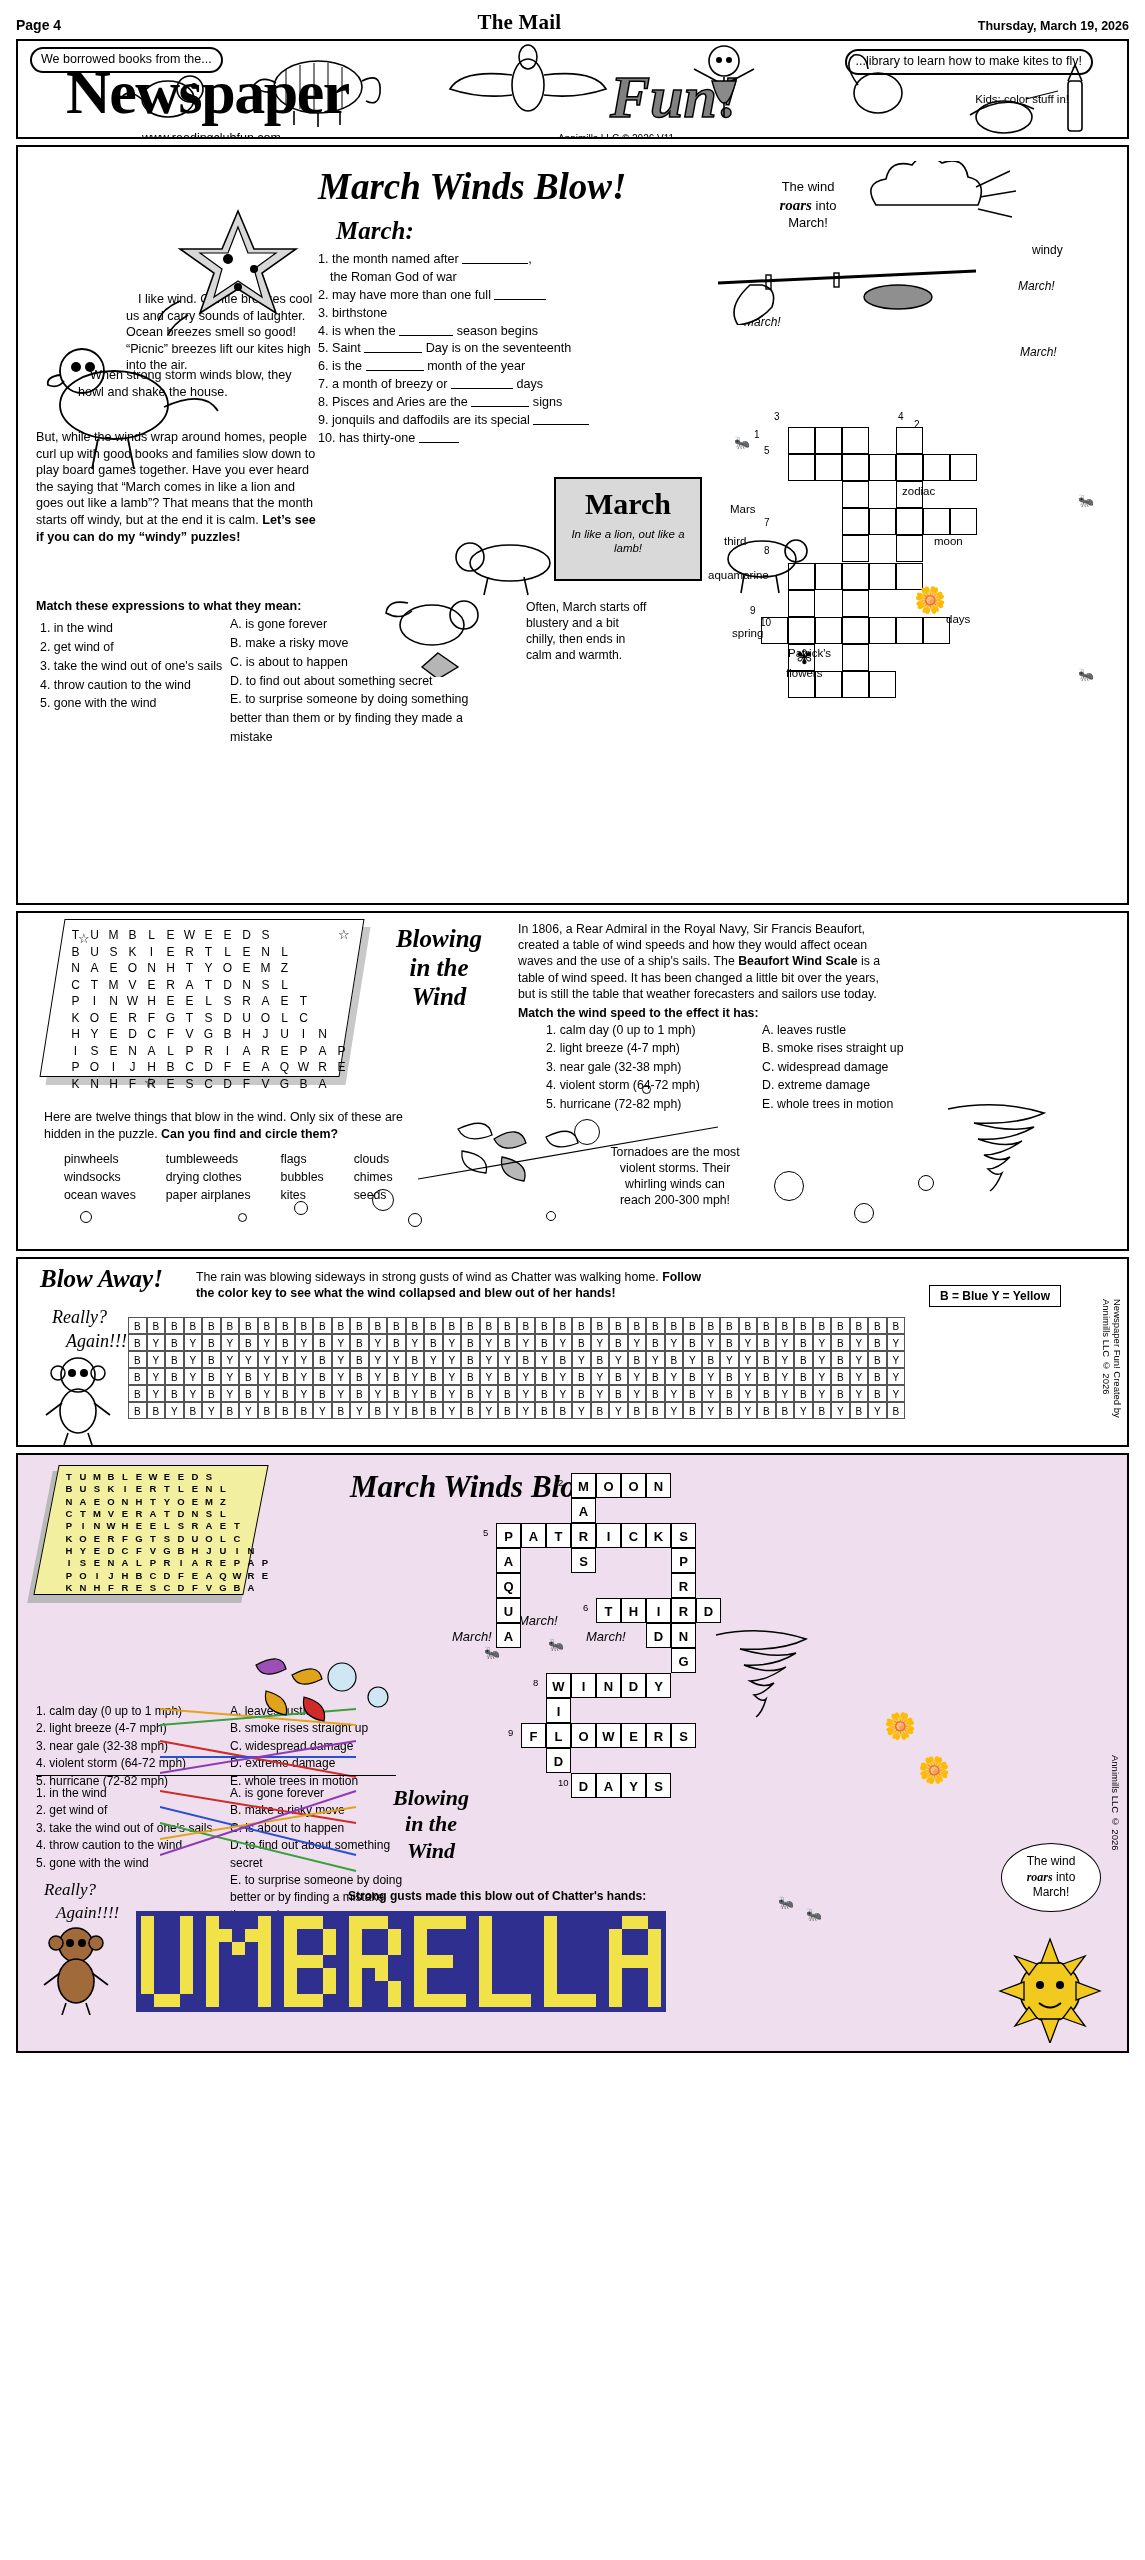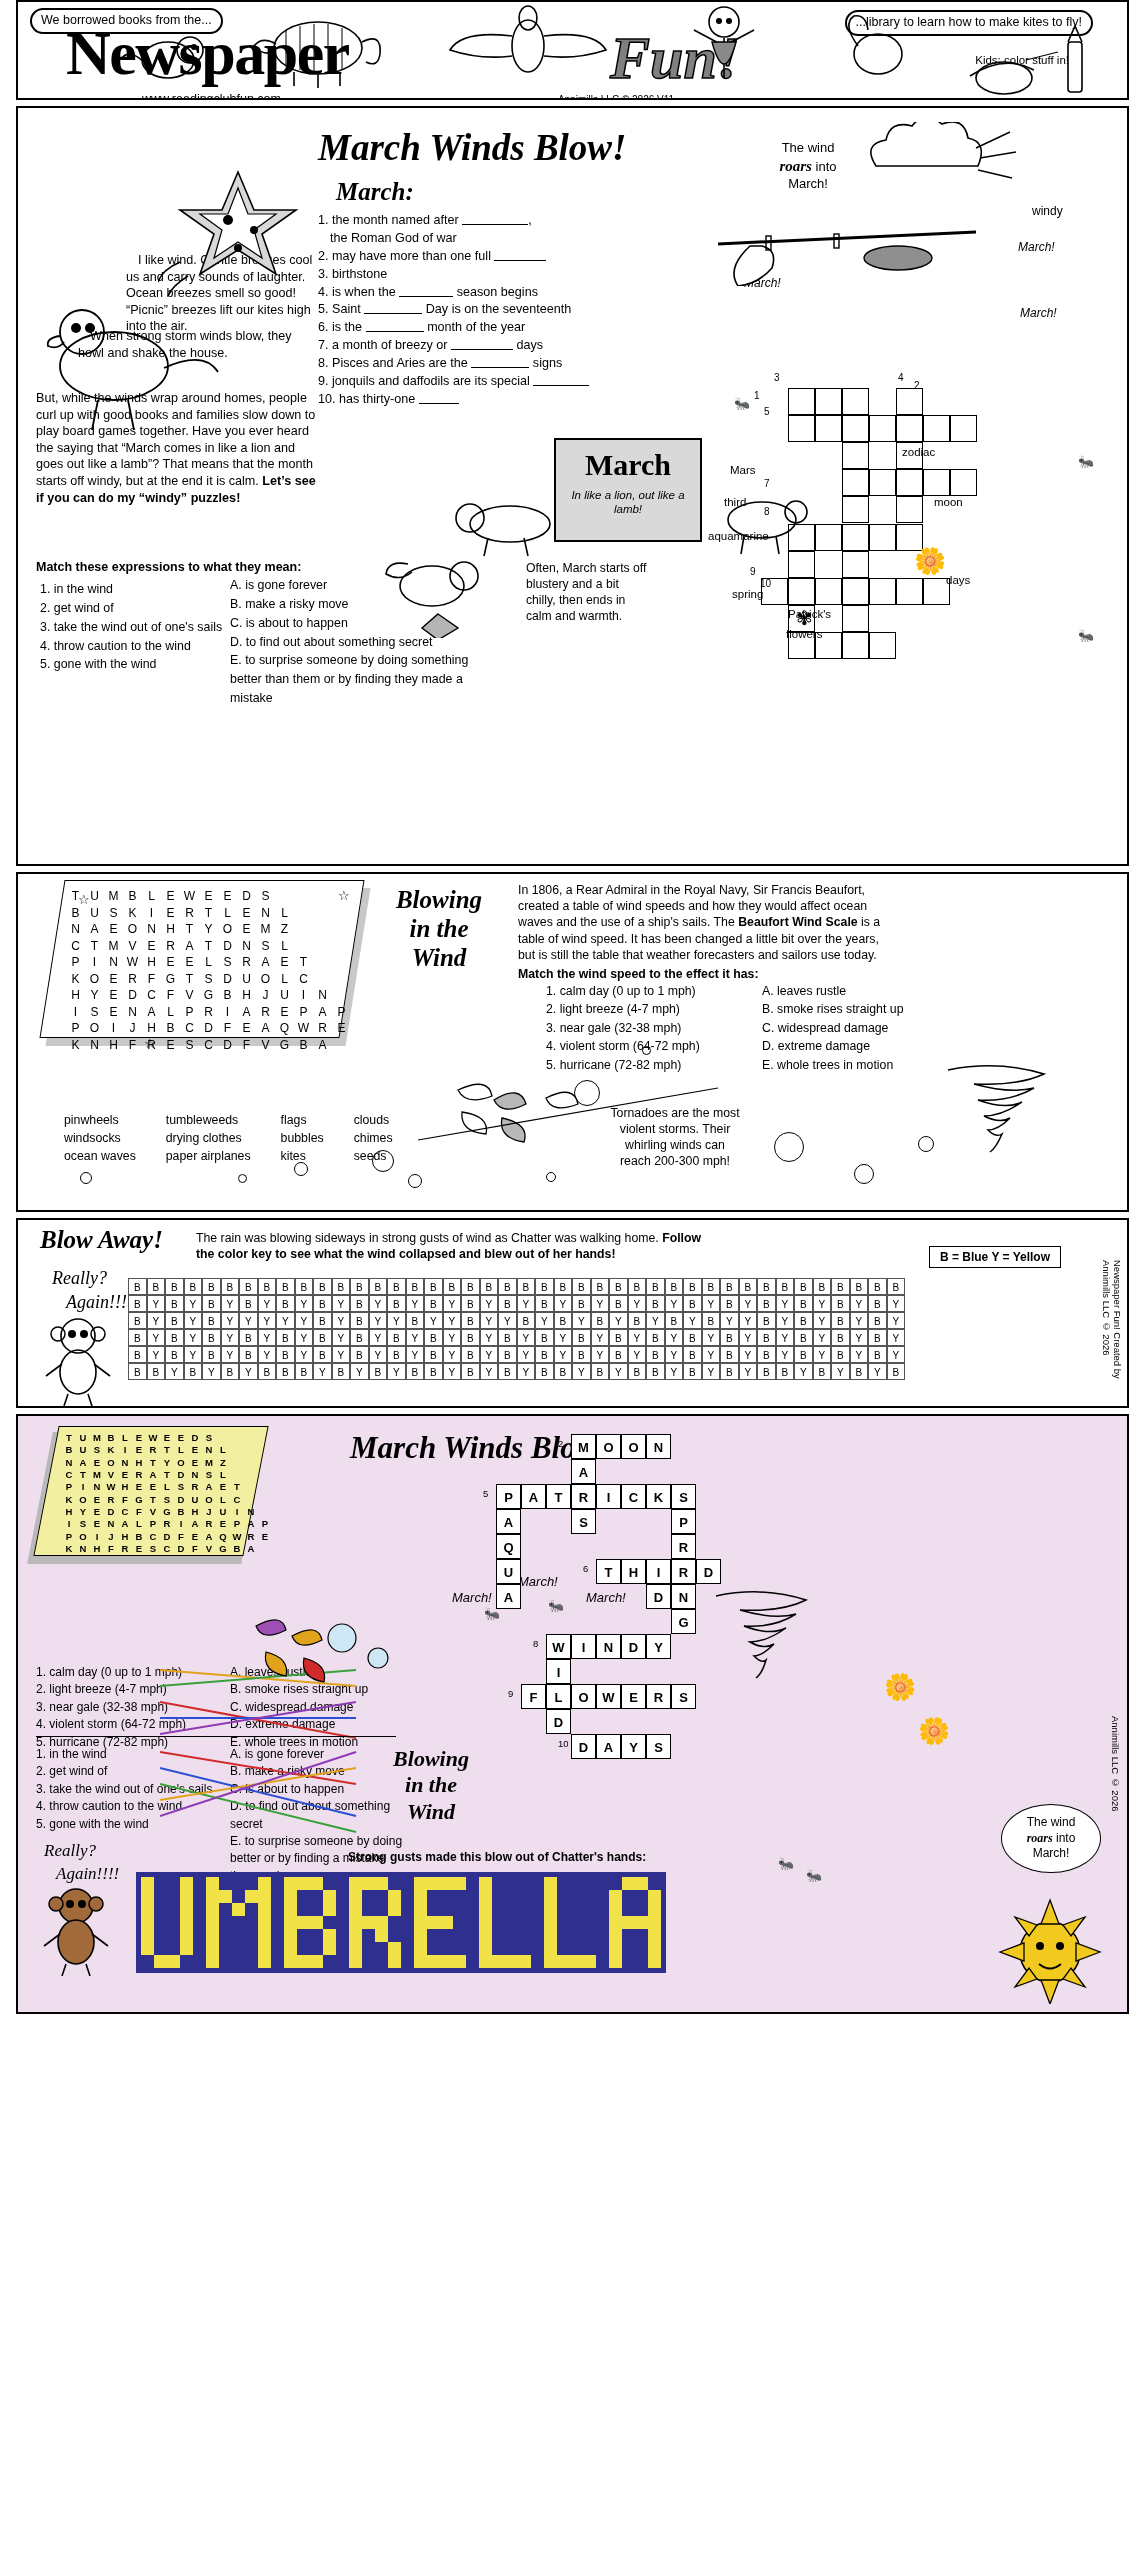--- a/index.html
+++ b/index.html
@@ -170,20 +170,25 @@
   .circ { position:absolute; border:1.5px solid #000; border-radius:50%; background:transparent; }
   .star { position:absolute; color:#000; font-size:13px; }
   .ant { position:absolute; font-size:13px; }
   .daffodil { position:absolute; font-size:26px; }
 </style>
 </head>
 <body>
 
 <div class="page">
 
+  <div class="topbar">
+    <div class="pg">Page 4</div>
+    <div class="mail">The Mail</div>
+    <div class="date">Thursday, March 19, 2026</div>
+  </div>
 
   <div class="masthead">
     <div class="bubble left">We borrowed books from the...</div>
     <div class="bubble right">...library to learn how to make kites to fly!</div>
     <div class="mast-title">Newspaper</div>
     <div class="mast-fun">Fun!</div>
     <div class="mast-url">www.readingclubfun.com</div>
     <div class="mast-cr">Annimills LLC © 2026 V11</div>
     <div class="kids-color">Kids: color stuff in!</div>
 
@@ -433,20 +438,23 @@
       <div>5. hurricane (72-82 mph)</div>
     </div>
     <div class="bf-right">
       <div>A. leaves rustle</div>
       <div>B. smoke rises straight up</div>
       <div>C. widespread damage</div>
       <div>D. extreme damage</div>
       <div>E. whole trees in motion</div>
     </div>
 
+    <div class="find-note">
+      <span>Here are twelve things that blow in the wind.  Only six of these are hidden in the puzzle.  </span><b>Can you find and circle them?</b>
+    </div>
     <div class="wordcols">
       <div>
         <div>pinwheels</div>
         <div>windsocks</div>
         <div>ocean waves</div>
       </div>
       <div>
         <div>tumbleweeds</div>
         <div>drying clothes</div>
         <div>paper airplanes</div>

